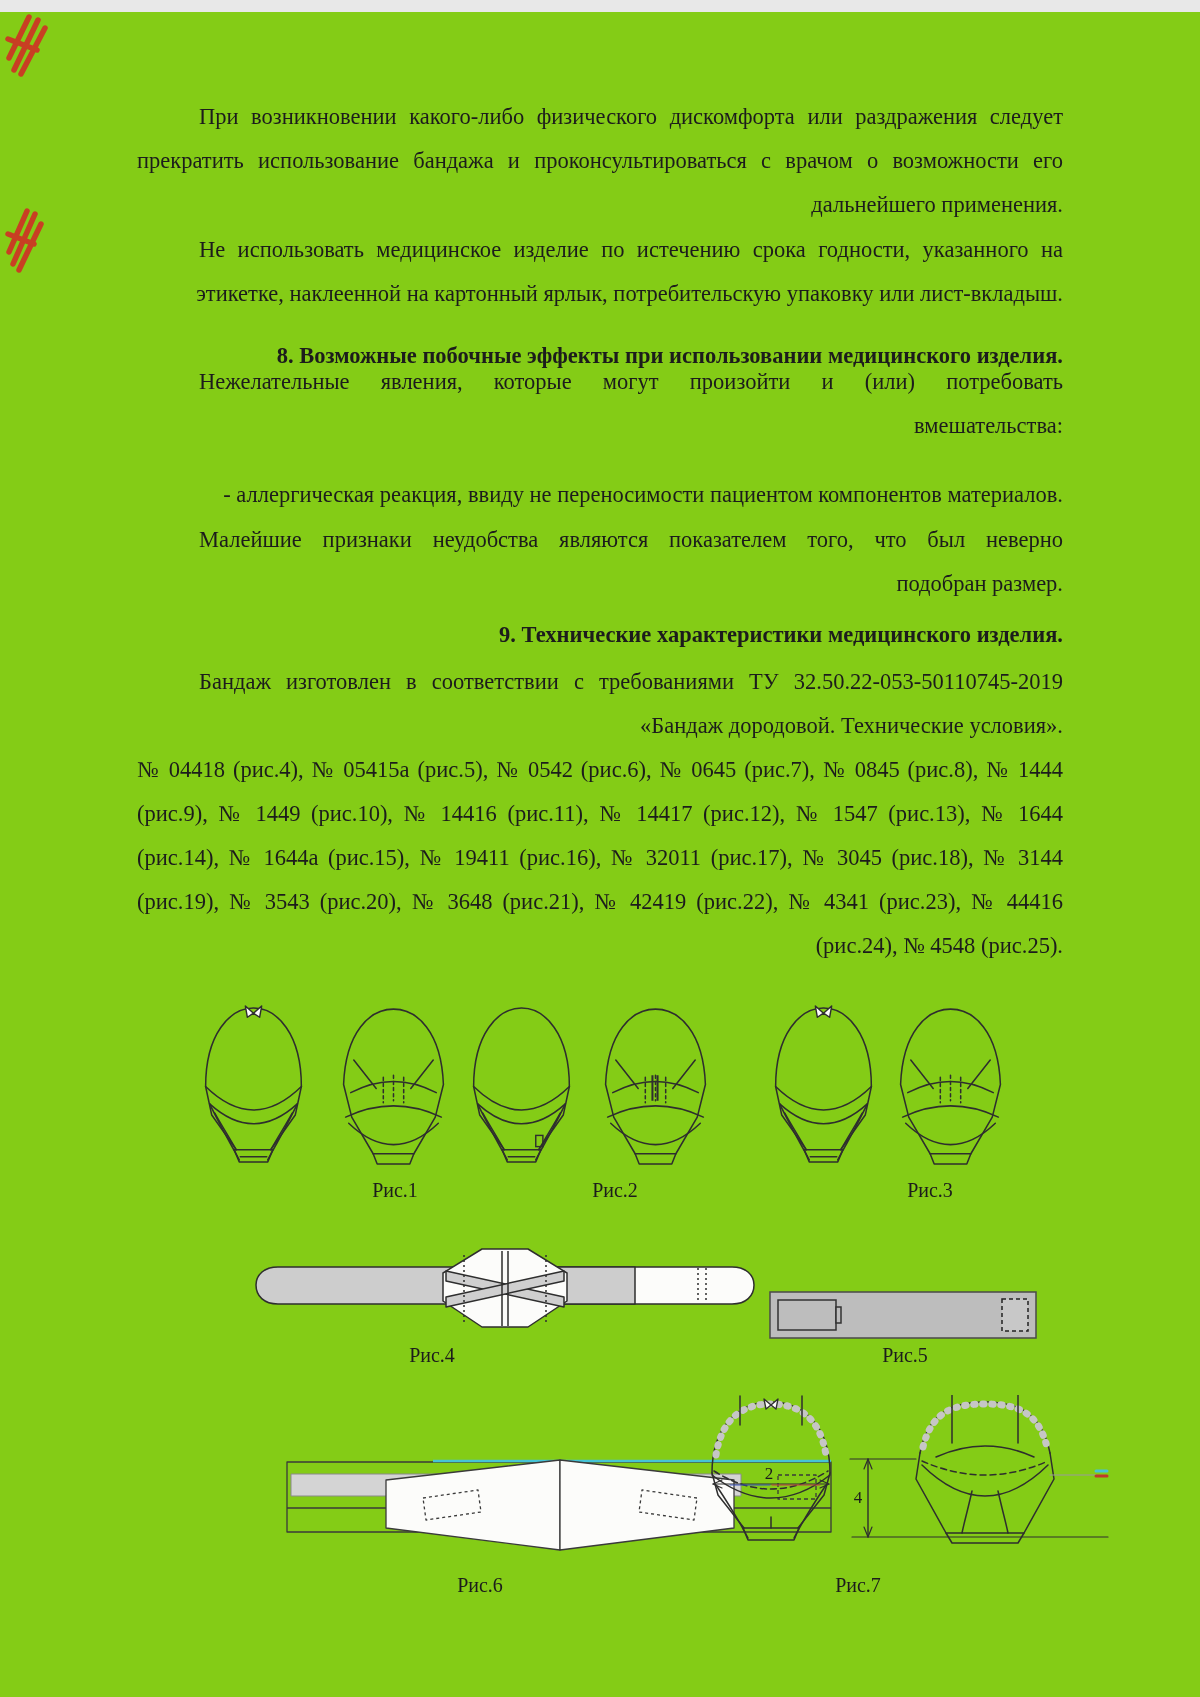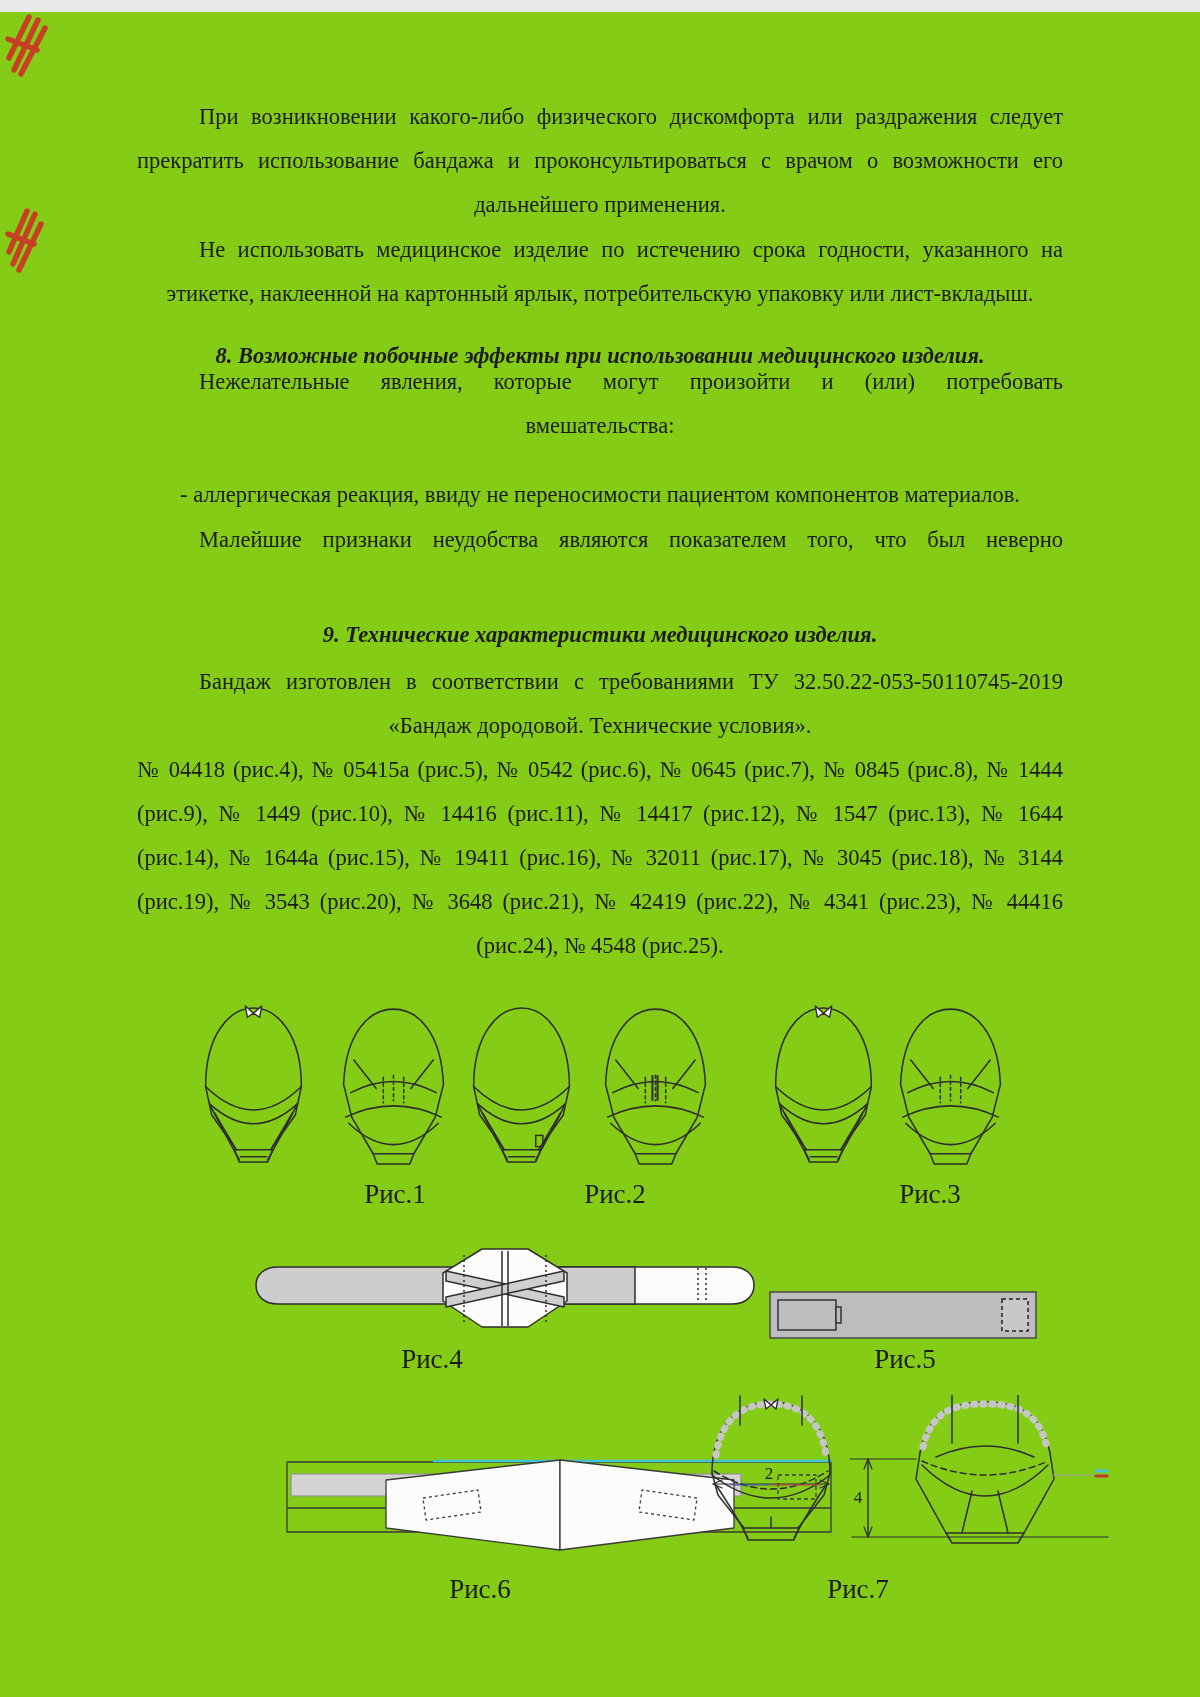--- a/index.html
+++ b/index.html
@@ -6,24 +6,24 @@
   .page{
     position:relative;width:1200px;height:1697px;margin:12px auto;
     background:#84cc16;overflow:hidden;
     font-family:"Liberation Serif","DejaVu Serif",serif;
     color:#1c1c1c;
     padding-left:48px;
   }
   .tb{position:absolute;left:137px;width:926px;}
   .ln{height:44px;line-height:44px;font-size:22.5px;white-space:normal;}
   .just{text-align:justify;text-align-last:justify;}
-  .left{text-align:center;}
+  .left{text-align:right;}
   .ind{text-indent:62px;}
-  .head{font-weight:bold;font-style:italic;}
-  .cap{position:absolute;transform:translateX(-50%);font-size:27px;color:#1c1c1c;white-space:nowrap;}
+  .head{font-weight:bold;}
+  .cap{position:absolute;transform:translateX(-50%);font-size:20px;color:#1c1c1c;white-space:nowrap;}
   .figbox{position:absolute;}
   svg{display:block;}
   .dimtxt{font-family:"Liberation Serif","DejaVu Serif",serif;font-size:17px;fill:#1c1c1c;stroke:none;}
 </style>
 </head>
 <body>
 
 <div class="page">
 
   <svg width="0" height="0" style="position:absolute" aria-hidden="true">
@@ -91,20 +91,21 @@
     <div class="ln ind just">Нежелательные явления, которые могут произойти и (или) потребовать</div>
     <div class="ln left">вмешательства:</div>
   </div>
 
   <div class="tb" style="top:461px">
     <div class="ln left">- аллергическая реакция, ввиду не переносимости пациентом компонентов материалов.</div>
   </div>
 
   <div class="tb" style="top:506px">
     <div class="ln ind just">Малейшие признаки неудобства являются показателем того, что был неверно</div>
+    <div class="ln left">подобран размер.</div>
   </div>
 
   <div class="tb" style="top:601px">
     <div class="ln head left">9. Технические характеристики медицинского изделия.</div>
   </div>
 
   <div class="tb" style="top:648px">
     <div class="ln ind just">Бандаж изготовлен в соответствии с требованиями ТУ 32.50.22-053-50110745-2019</div>
     <div class="ln left">«Бандаж дородовой. Технические условия».</div>
   </div>

